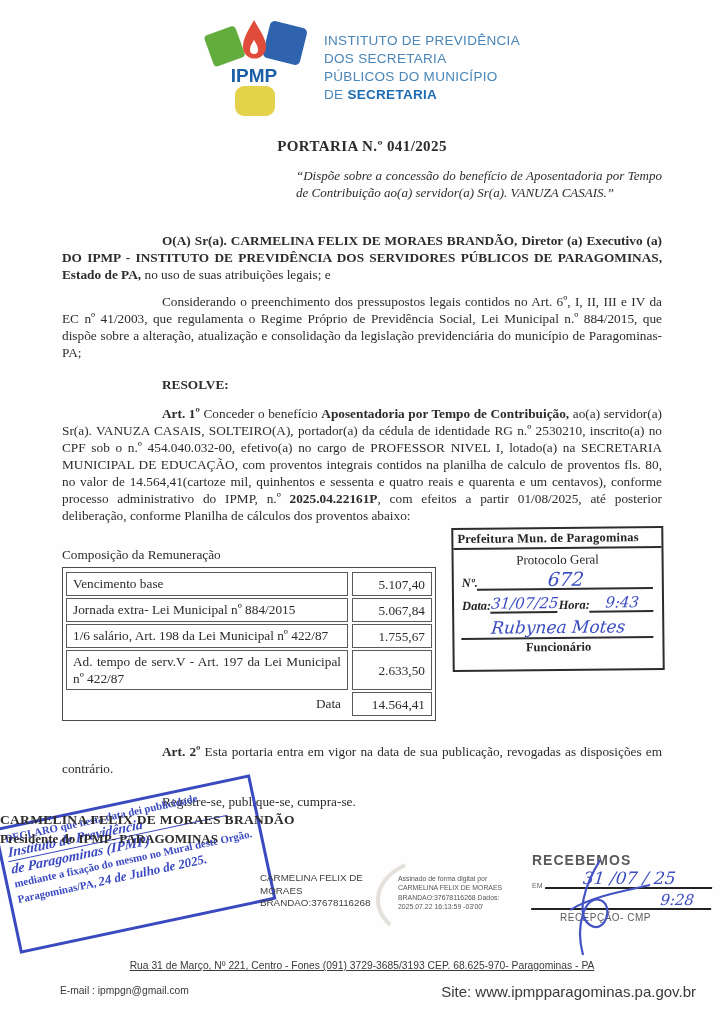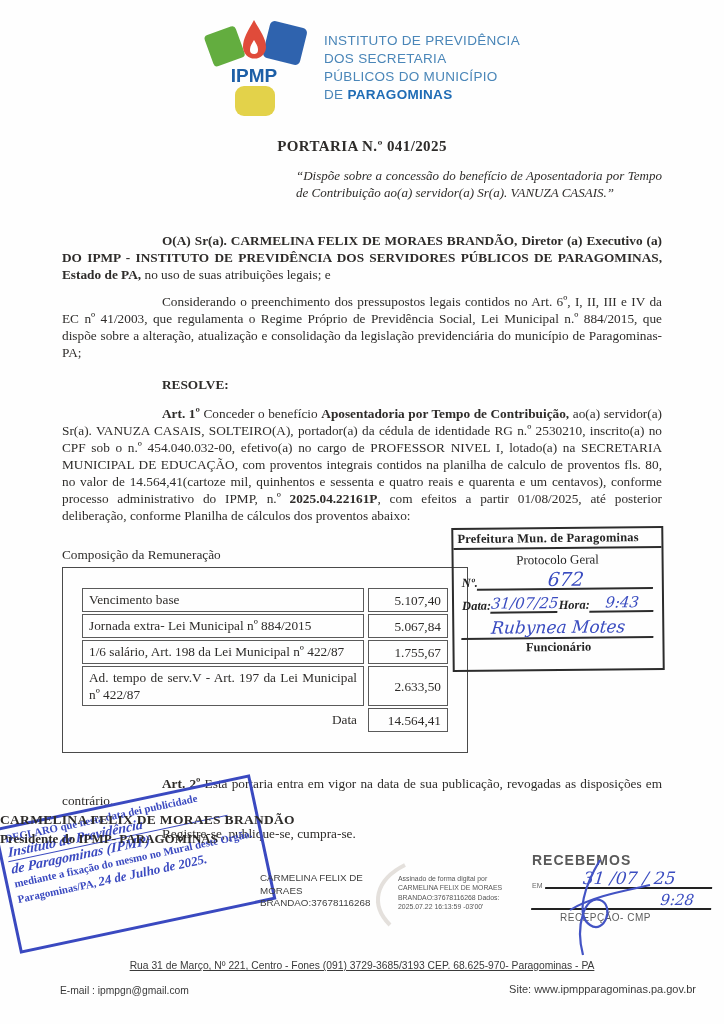--- a/index.html
+++ b/index.html
@@ -16,21 +16,21 @@
   
   .doc-title{position:absolute;top:138px;left:0;width:724px;text-align:center;font-weight:bold;font-size:15px;letter-spacing:.4px;}
   .epigraph{position:absolute;left:296px;top:167px;width:366px;font-style:italic;font-size:13px;line-height:17px;text-align:justify;}
   
   .body-col{position:absolute;left:62px;top:232px;width:600px;font-size:13.3px;line-height:17px;text-align:justify;}
   .para{text-indent:100px;margin:0 0 10px 0;}
   .resolve{margin:15px 0 8px 0;text-indent:100px;font-weight:bold;}
   .b{font-weight:bold;}
   .caption{margin:22px 0 0 0;text-indent:0;}
   
-  .remu-table{margin-top:4px;width:368px;border:1.6px solid #4a4a4a;padding:18px;}
+  .remu-table{margin-top:4px;width:368px;border:1.6px solid #4a4a4a;padding:2px;}
   .remu-row{display:flex;margin:2px 1px;}
   .remu-label{flex:1;border:1.3px solid #5a5a5a;padding:2px 6px;min-height:18px;}
   .remu-value{width:66px;border:1.3px solid #5a5a5a;margin-left:4px;padding:2px 6px;display:flex;align-items:center;justify-content:flex-end;}
   .remu-total .remu-label{border-color:transparent;text-align:right;}
   
   .proto-stamp{position:absolute;left:452px;top:527px;width:208px;height:140px;border:2.6px solid #2c2c2c;transform:rotate(-.6deg);font-size:12.5px;color:#242424;}
   .proto-org{border-bottom:2.2px solid #2c2c2c;font-weight:bold;padding:2px 3px 1px 4px;letter-spacing:.2px;white-space:nowrap;}
   .proto-title{text-align:center;margin-top:3px;font-size:13px;}
   .proto-line{display:flex;align-items:flex-end;padding:0 8px;margin-top:2px;}
   .proto-lab{font-weight:bold;font-style:italic;}
@@ -60,21 +60,21 @@
   .recv-label{font-size:14px;font-weight:bold;letter-spacing:1px;opacity:.85;}
   .recv-row{display:flex;align-items:flex-end;margin-top:2px;}
   .recv-em{font-size:7px;margin-right:3px;opacity:.8;}
   .recv-date{flex:1;border-bottom:2px solid #222;font-size:17px;line-height:17px;text-align:center;}
   .recv-time{margin-top:3px;border-bottom:2px solid #222;font-size:15px;line-height:16px;text-align:right;padding-right:18px;}
   .recv-dept{font-size:10px;margin-top:2px;letter-spacing:.5px;opacity:.85;padding-left:28px;}
   .recv-scribble{position:absolute;left:545px;top:855px;pointer-events:none;}
   
   .footer-addr{position:absolute;top:960px;left:0;width:724px;text-align:center;font-family:"Liberation Sans","DejaVu Sans",sans-serif;font-size:10.3px;color:#3a3a3a;text-decoration:underline;}
   .footer-email{position:absolute;top:985px;left:60px;font-family:"Liberation Sans","DejaVu Sans",sans-serif;font-size:10.3px;color:#3a3a3a;}
-  .footer-site{position:absolute;top:983px;right:28px;font-family:"Liberation Sans","DejaVu Sans",sans-serif;font-size:11px;color:#3a3a3a;}
+  .footer-site{position:absolute;top:983px;right:28px;font-family:"Liberation Sans","DejaVu Sans",sans-serif;font-size:15px;color:#3a3a3a;}
 </style>
 </head>
 <body>
 
 <div class="page">
 
   <div class="logo-block">
     <span>
       <svg width="112" height="100" viewBox="0 0 112 100">
         <rect x="10" y="14" width="33" height="33" rx="4" fill="#63ad3f" transform="rotate(-20 26 30)"></rect>
@@ -82,21 +82,21 @@
         <path d="M56 4 C50 15 45 22 45 31 a11.5 11.5 0 0 0 23 0 C68 22 62 15 56 4 Z" fill="#e04b3a"></path>
         <path d="M56 24 c-3 5 -4 7 -4 10 a4 4 0 0 0 8 0 c0 -3 -1 -5 -4 -10Z" fill="#fefefe"></path>
         <text x="56" y="66" text-anchor="middle" font-family="Liberation Sans, sans-serif" font-size="19" font-weight="bold" fill="#1d5fa7">IPMP</text>
         <rect x="37" y="70" width="40" height="30" rx="9" fill="#e3d24a"></rect>
       </svg>
     </span>
     <div class="logo-text">
       <div>INSTITUTO DE PREVIDÊNCIA</div>
       <div>DOS SECRETARIA</div>
       <div>PÚBLICOS DO MUNICÍPIO</div>
-      <div><span>DE </span><span class="bold-city">PARAGOMINAS</span></div>
+      <div><span>DE </span><span class="bold-city">SECRETARIA</span></div>
     </div>
   </div>
 
   <div class="doc-title">PORTARIA N.º 041/2025</div>
 
   <div class="epigraph">“Dispõe sobre a concessão do benefício de Aposentadoria por Tempo de Contribuição ao(a) servidor(a)  Sr(a). VANUZA CASAIS.”</div>
 
   <div class="body-col">
     <p class="para"><span class="b">O(A) Sr(a). CARMELINA FELIX DE MORAES BRANDÃO, Diretor (a) Executivo (a) DO IPMP - INSTITUTO DE PREVIDÊNCIA DOS SERVIDORES PÚBLICOS DE PARAGOMINAS, Estado de PA,</span><span> no uso de suas atribuições legais; e</span></p>
     <p class="para" style="margin-bottom:0;">Considerando o preenchimento dos pressupostos legais contidos no Art. 6º, I, II, III e IV da EC nº 41/2003, que regulamenta o Regime Próprio de Previdência Social, Lei Municipal n.º 884/2015, que dispõe sobre a alteração, atualização e consolidação da legislação previdenciária do município de Paragominas-PA;</p>

